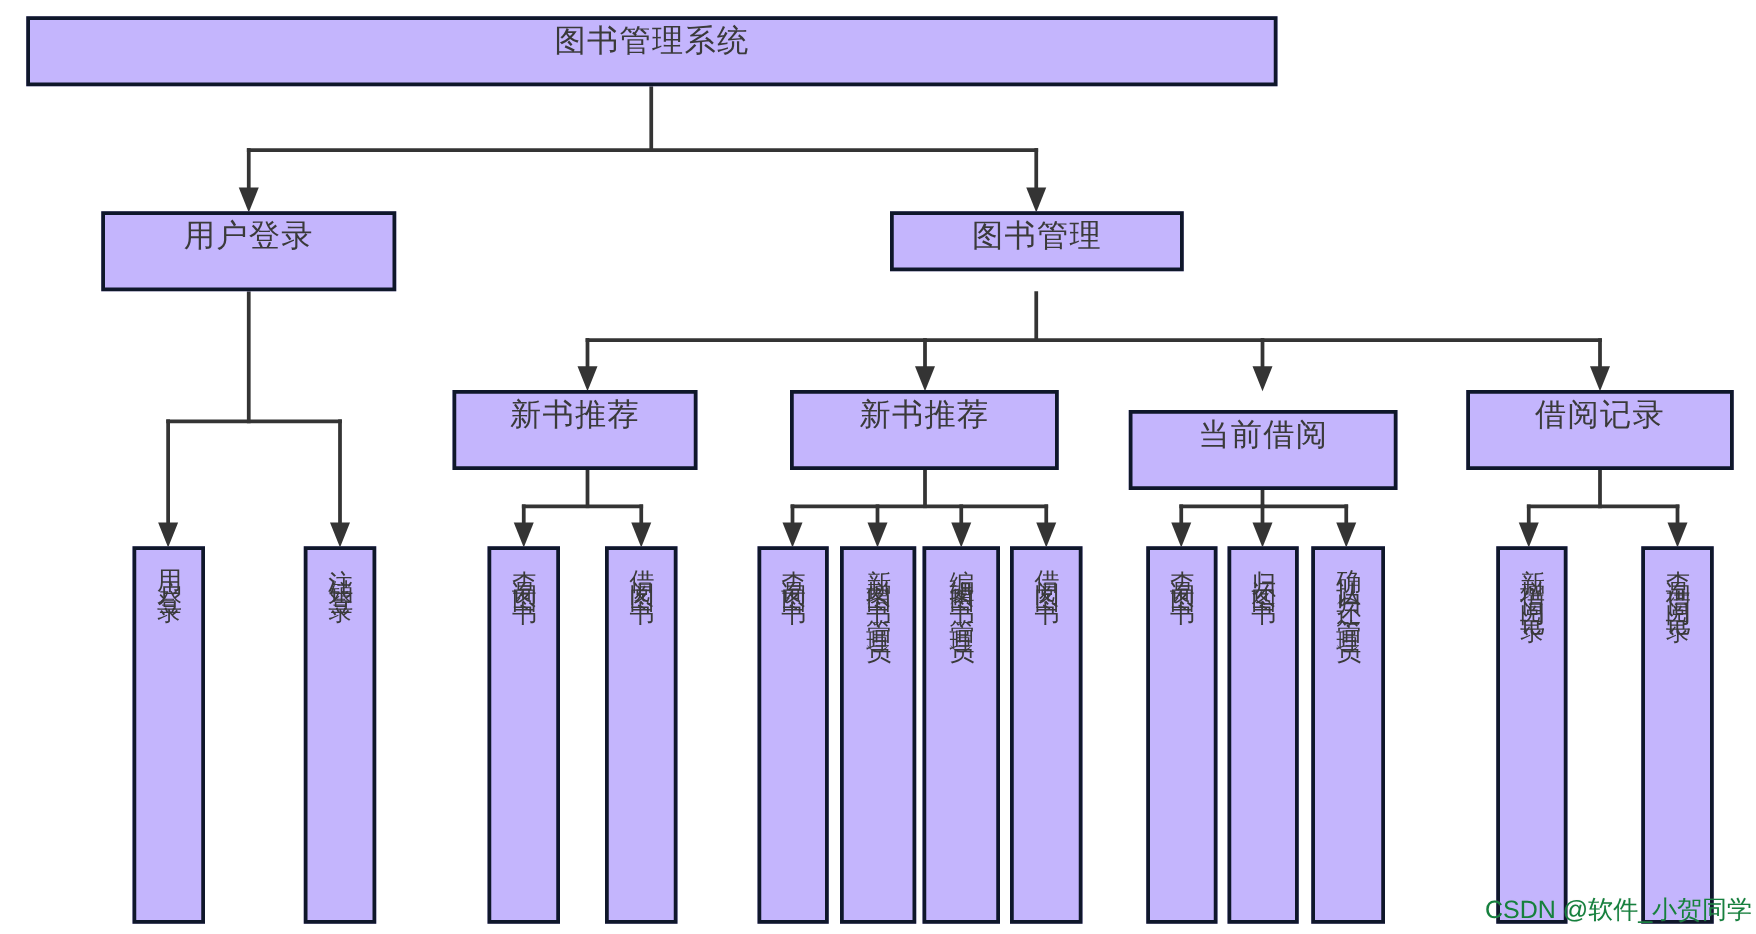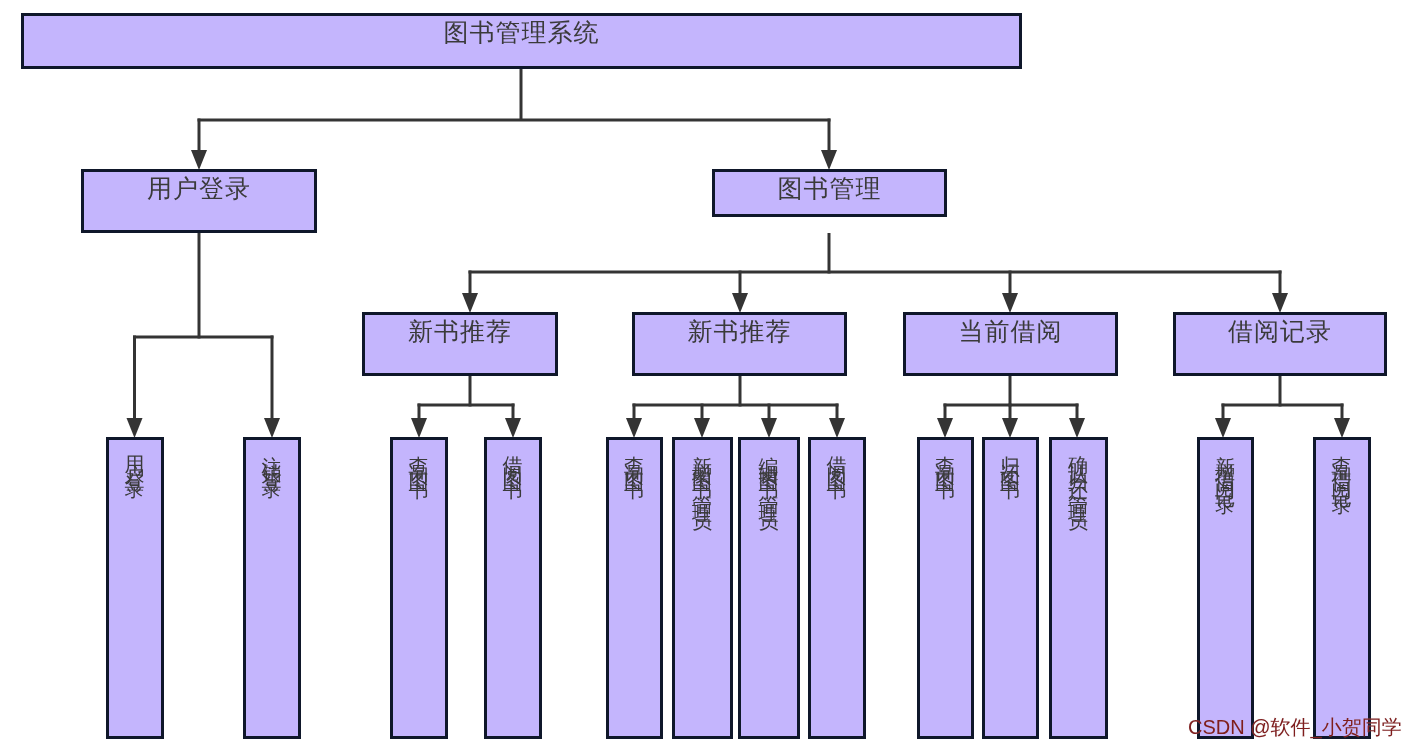--- a/index.html
+++ b/index.html
@@ -34,21 +34,21 @@
     letter-spacing: 8px;
     line-height: 1;
     white-space: nowrap;
     color: #3a3a3a;
   }
   .watermark {
     position: absolute;
     left: 1188px;
     top: 714px;
     font-size: 20px;
-    color: #7f1d1d;
+    color: #15803d;
     white-space: nowrap;
     text-shadow: 0 0 1px rgba(185,185,185,0.4);
   }
 </style>
 </head>
 <body>
 
 <div class="canvas">
 
   <svg class="connectors" viewBox="0 0 1405 747" xmlns="http://www.w3.org/2000/svg">
@@ -134,21 +134,21 @@
   <div class="box hnode" style="left:712px;top:169px;width:235px;height:48px">
     <span>图书管理</span>
   </div>
 
   <div class="box hnode" style="left:362px;top:312px;width:196px;height:64px">
     <span>新书推荐</span>
   </div>
   <div class="box hnode" style="left:632px;top:312px;width:215px;height:64px">
     <span>新书推荐</span>
   </div>
-  <div class="box hnode" style="left:903px;top:312px;width:215px;height:64px">
+  <div class="box hnode" style="left:903px;top:328px;width:215px;height:64px">
     <span>当前借阅</span>
   </div>
   <div class="box hnode" style="left:1173px;top:312px;width:214px;height:64px">
     <span>借阅记录</span>
   </div>
 
   <div class="box leaf" style="left:106px;top:437px;width:58px;height:302px">
     <span class="vlabel">用户登录</span>
   </div>
   <div class="box leaf" style="left:243px;top:437px;width:58px;height:302px">

